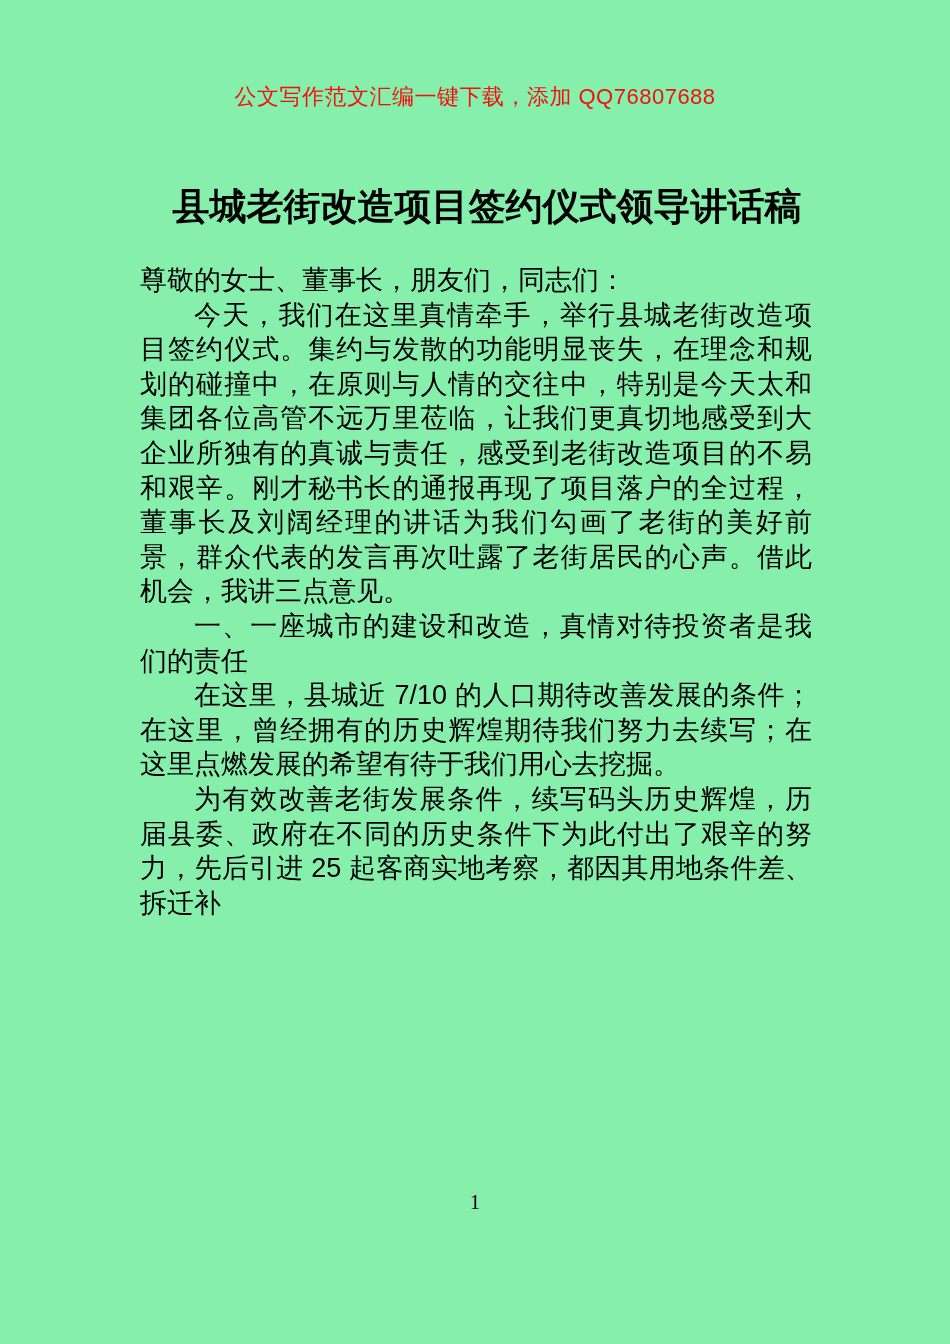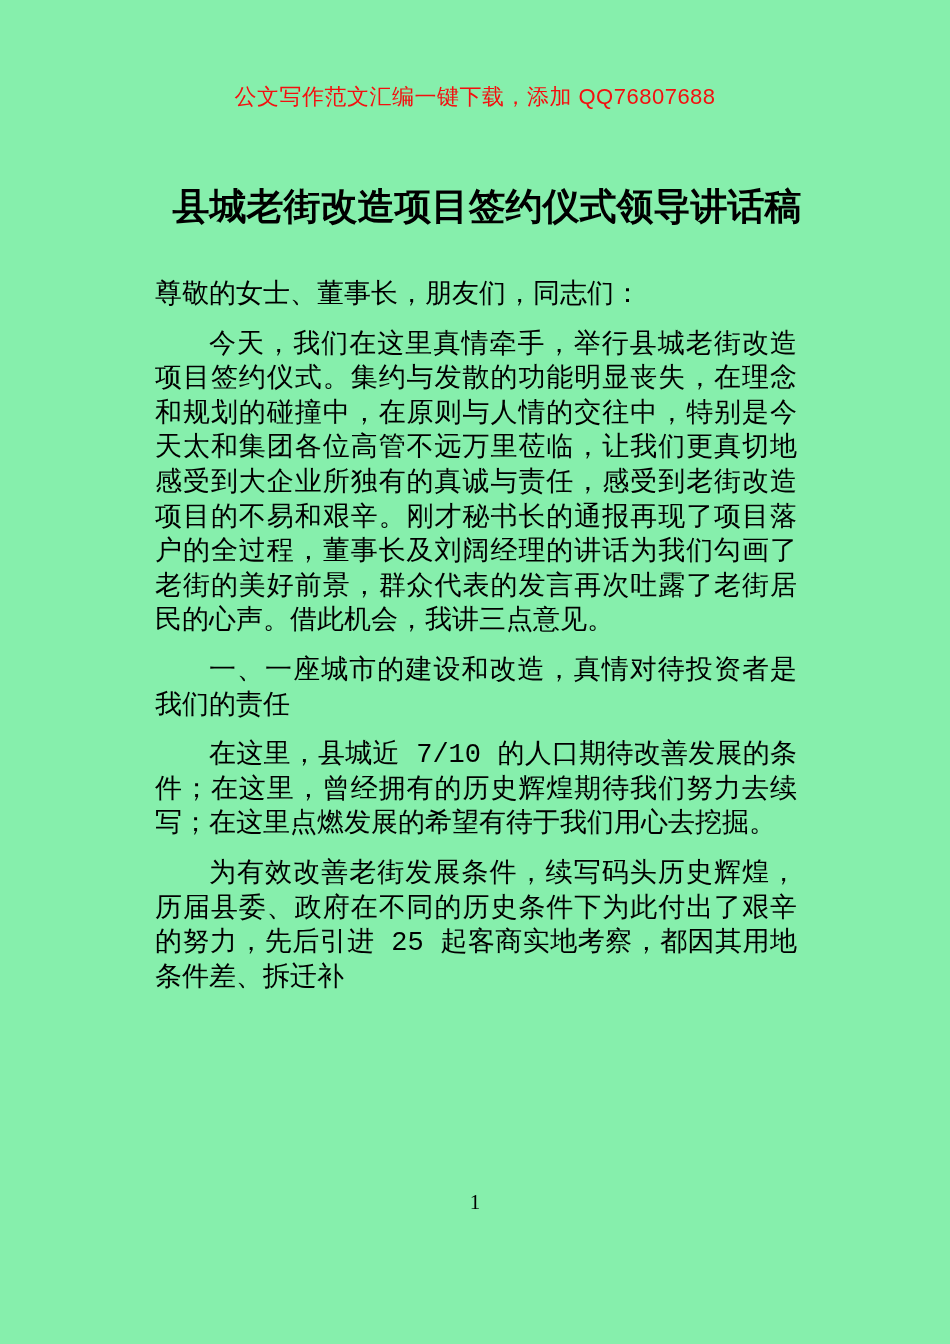--- a/index.html
+++ b/index.html
@@ -45,23 +45,22 @@
     position: absolute;
     top: 263px;
     left: 140px;
     width: 672px;
     font-size: 27px;
     line-height: 34.6px;
     color: #000000;
     text-align: justify;
   }
   .doc-body p {
-    margin: 15px;
+    margin: 0;
     padding: 0;
-    font-family: Liberation Mono, monospace;
   }
   .doc-body p.indent {
     text-indent: 2em;
   }
   .page-number {
     position: absolute;
     top: 1190px;
     left: 0;
     width: 100%;
     text-align: center;

